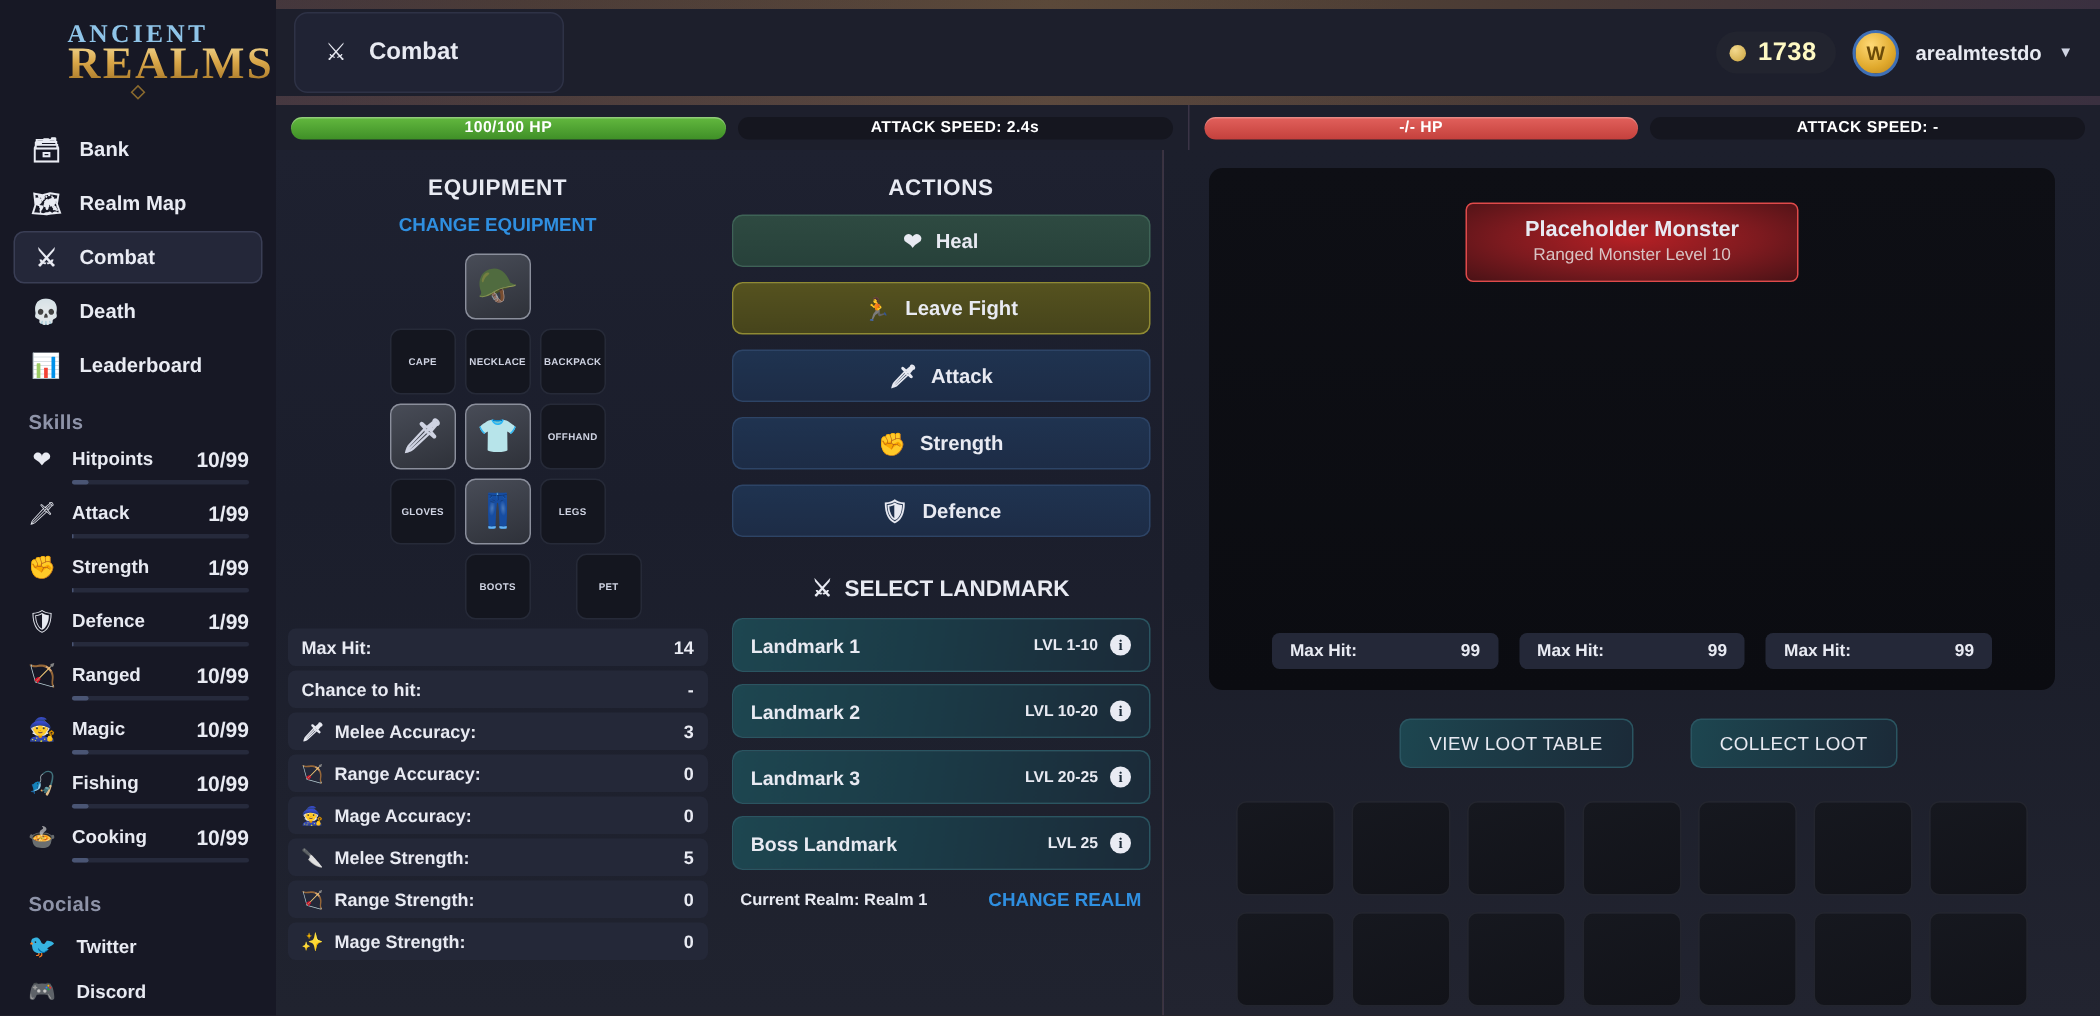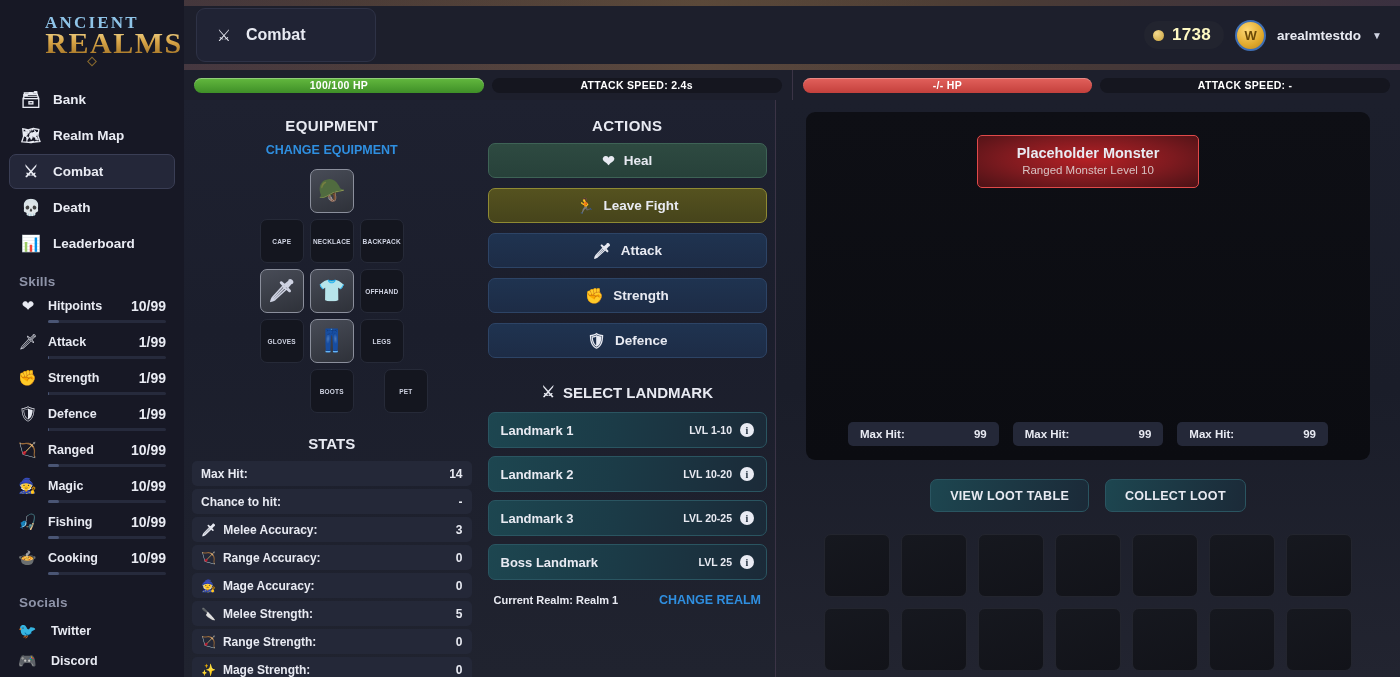--- a/index.html
+++ b/index.html
@@ -257,21 +257,21 @@
     flex:1; height:24px; border-radius:5px; background:#242838;
     display:flex; align-items:center; justify-content:space-between;
     padding:0 12px; font-size:11.5px; font-weight:700;
   }
   .loot-btns { display:flex; justify-content:center; gap:16px; margin-top:19px; }
   .loot-btn {
     height:33px; padding:0 19px; border-radius:7px;
     background:linear-gradient(100deg,#1d4650,#1b2a38);
     border:1px solid #2a5561;
     display:flex; align-items:center; justify-content:center;
-    font-size:12.5px; font-weight:700; cursor:pointer; letter-spacing:.3px;
+    font-size:12.5px; font-weight:400; cursor:pointer; letter-spacing:.3px;margin-left:22px;
   }
   .loot-grid {
     margin:22px auto 0; width:528px;
     display:grid; grid-template-columns:repeat(7,1fr); gap:11px;
   }
   .loot-slot {
     height:63px; border-radius:7px;
     background:linear-gradient(160deg,#16181f,#121319);
     border:1px solid #23252e; cursor:pointer;
   }
@@ -460,21 +460,20 @@
             <div class="slot">GLOVES</div>
             <div class="slot filled">👖</div>
             <div class="slot">LEGS</div>
           </div>
           <div class="eq-row eq-pet-row">
             <div class="slot">BOOTS</div>
             <div class="slot pet">PET</div>
           </div>
         </div>
 
-      <div class="stats-h">STATS</div>
       <div class="stat-list" id="stat-list">
           <div class="stat">
             <span class="sname">Max Hit:</span>
             <span class="sval">14</span>
           </div>
           <div class="stat">
             <span class="sname">Chance to hit:</span>
             <span class="sval">-</span>
           </div>
           <div class="stat">

